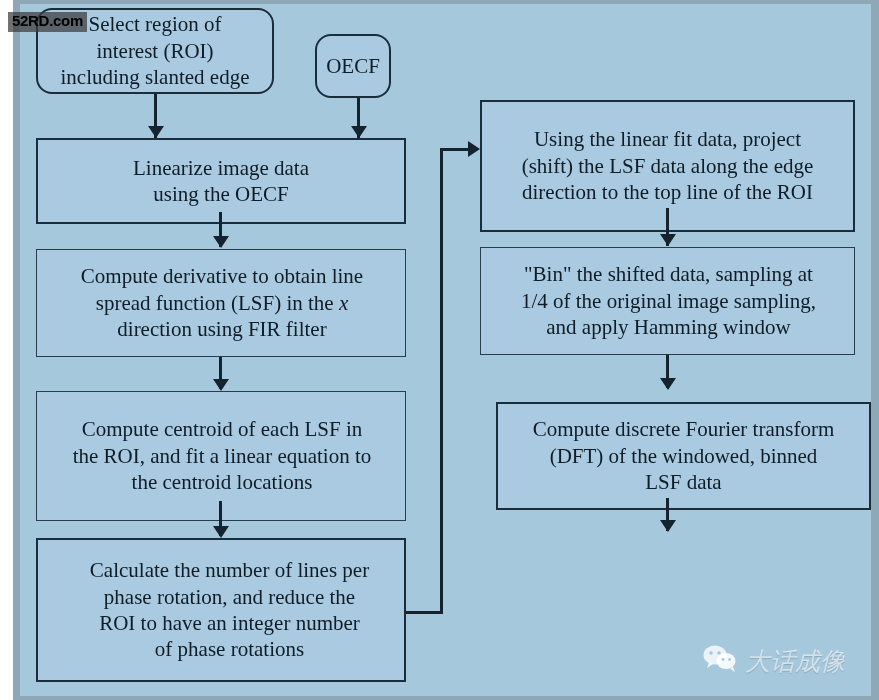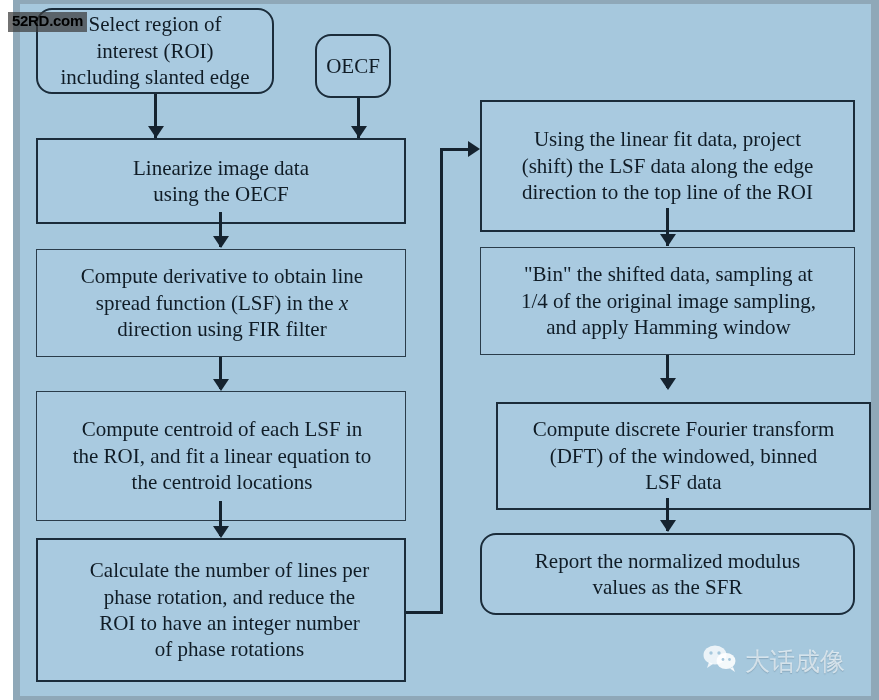--- a/index.html
+++ b/index.html
@@ -66,20 +66,21 @@
     line-height:1.1;
   }
   #wm-right{
     position:absolute;right:26px;bottom:18px;
     display:flex;align-items:center;gap:8px;
     color:rgba(255,255,255,0.62);
     font-family:"DejaVu Sans", sans-serif;
     font-size:25px;
     text-shadow:0 1px 1px rgba(80,110,130,0.35);
     pointer-events:none;
+    font-style:italic;
   }
   #wm-right .wx{ display:block; }
 </style>
 </head>
 <body>
 
 <div id="page">
   <div id="frame"></div>
   <div id="canvas">
 
@@ -157,24 +158,20 @@
 
     <div class="node" style="left:476px;top:386px;width:375px;height:108px;margin-top:12px;">
       <span class="txt">Compute discrete Fourier transform
 (DFT) of the windowed, binned
 LSF data</span>
     </div>
 
     <div class="ln v" style="left:646px;top:494px;height:33px;"></div>
     <div class="arrow-down" style="left:640px;top:516px;"></div>
 
-    <div class="node soft" style="left:460px;top:529px;width:375px;height:82px;">
-      <span class="txt">Report the normalized modulus
-values as the SFR</span>
-    </div>
 
     <div id="wm-right">
       <span class="wx">
         <svg width="34" height="28" viewBox="0 0 34 28" aria-hidden="true">
           <ellipse cx="12" cy="11" rx="11.5" ry="9.5" fill="rgba(255,255,255,0.78)"></ellipse>
           <polygon points="6,18 4,24 10,20" fill="rgba(255,255,255,0.78)"></polygon>
           <circle cx="8" cy="9" r="1.7" fill="#a6c8dd"></circle>
           <circle cx="16" cy="9" r="1.7" fill="#a6c8dd"></circle>
           <ellipse cx="23" cy="17" rx="9.5" ry="8" fill="rgba(255,255,255,0.88)"></ellipse>
           <polygon points="30,23 32,28 27,24.5" fill="rgba(255,255,255,0.88)"></polygon>

